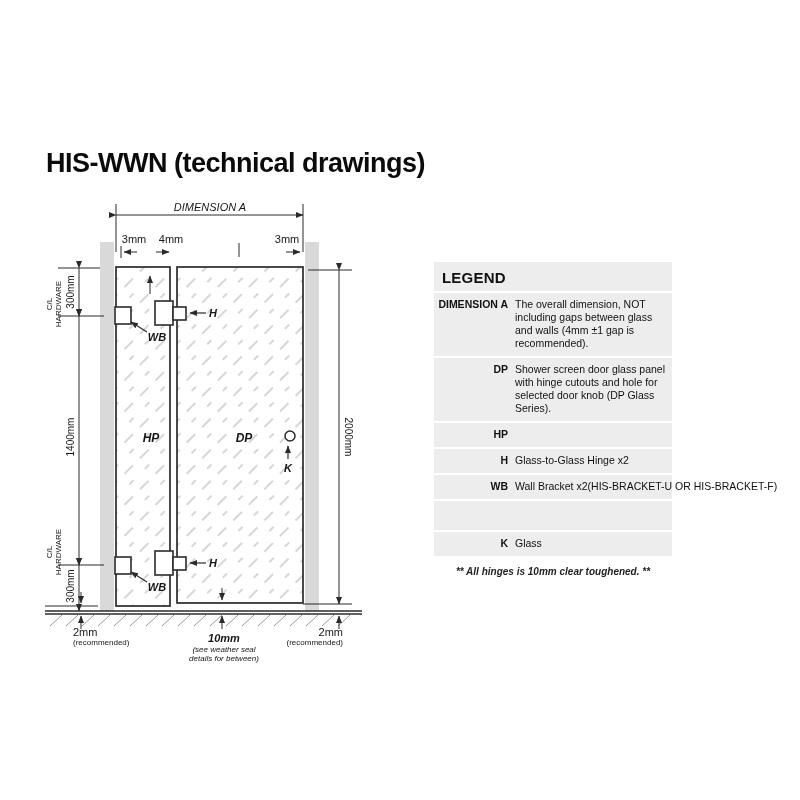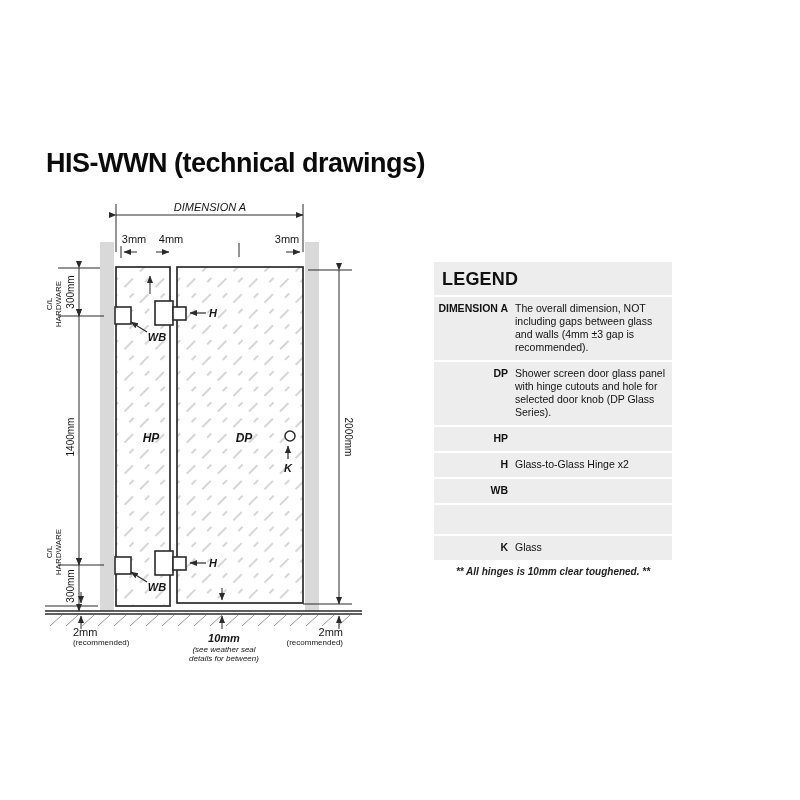--- a/index.html
+++ b/index.html
@@ -15,21 +15,21 @@
   .bi{font-style:italic;font-weight:bold;}
   .sm{font-size:8px;line-height:8.5px;}
   .rot-ccw{transform:translate(-50%,-50%) rotate(-90deg);}
   .rot-cw{transform:translate(-50%,-50%) rotate(90deg);}
   .pre{white-space:pre-line;text-align:center;}
   .lbl-left{transform:none;}
   .lbl-right{transform:translateX(-100%);}
   .dimnum{font-size:10px;}
   
   .legend{position:absolute;left:434px;top:262px;width:238px;background:#ededed;}
-  .lhead{font-size:18px;font-weight:bold;padding:7px 8px 5px 8px;border-bottom:2px solid #fff;
+  .lhead{font-size:15px;font-weight:bold;padding:7px 8px 5px 8px;border-bottom:2px solid #fff;
          letter-spacing:0.2px;}
   .lrow{display:flex;border-bottom:2px solid #fff;padding:5px 0 6px 0;}
   .lrow:last-child{border-bottom:none;}
   .lterm{width:74px;min-width:74px;text-align:right;font-weight:bold;font-size:10.5px;
          line-height:13px;padding-right:7px;}
   .ldesc{font-size:10.5px;line-height:13px;width:152px;}
   .lrow-nowrap .ldesc{white-space:nowrap;width:auto;overflow:visible;}
   .lrow-empty{height:18px;}
   .lfoot{position:absolute;left:553px;top:566px;transform:translateX(-50%);
          font-size:10px;font-style:italic;font-weight:bold;white-space:nowrap;color:#222;}
@@ -174,35 +174,36 @@
   <span class="lbl bi" style="left:224px;top:633px;transform:translate(-50%,0);">10mm</span>
   <span class="lbl it sm pre" style="left:224px;top:646px;transform:translate(-50%,0);">(see weather seal
 details for between)</span>
   <span class="lbl lbl-right" style="left:343px;top:627px;">2mm</span>
   <span class="lbl lbl-right sm" style="left:343px;top:639px;">(recommended)</span>
 
   <div class="legend">
     <div class="lhead">LEGEND</div>
     <div class="lrow">
       <div class="lterm">DIMENSION A</div>
-      <div class="ldesc">The overall dimension, NOT including gaps between glass and walls (4mm ±3 gap is recommended).</div>
+      <div class="ldesc">The overall dimension, NOT including gaps between glass and walls (4mm ±1 gap is recommended).</div>
     </div>
     <div class="lrow">
       <div class="lterm">DP</div>
       <div class="ldesc">Shower screen door glass panel with hinge cutouts and hole for selected door knob (DP Glass Series).</div>
     </div>
     <div class="lrow">
       <div class="lterm">HP</div>
     </div>
     <div class="lrow">
       <div class="lterm">H</div>
       <div class="ldesc">Glass-to-Glass Hinge x2</div>
     </div>
     <div class="lrow lrow-nowrap">
       <div class="lterm">WB</div>
+      <div class="ldesc">Wall Bracket x2(HIS-BRACKET-U OR HIS-BRACKET-F)</div>
     </div>
     <div class="lrow lrow-empty">
       <div class="lterm"></div>
       <div class="ldesc"></div>
     </div>
     <div class="lrow">
       <div class="lterm">K</div>
       <div class="ldesc">Glass</div>
     </div>
   </div>

